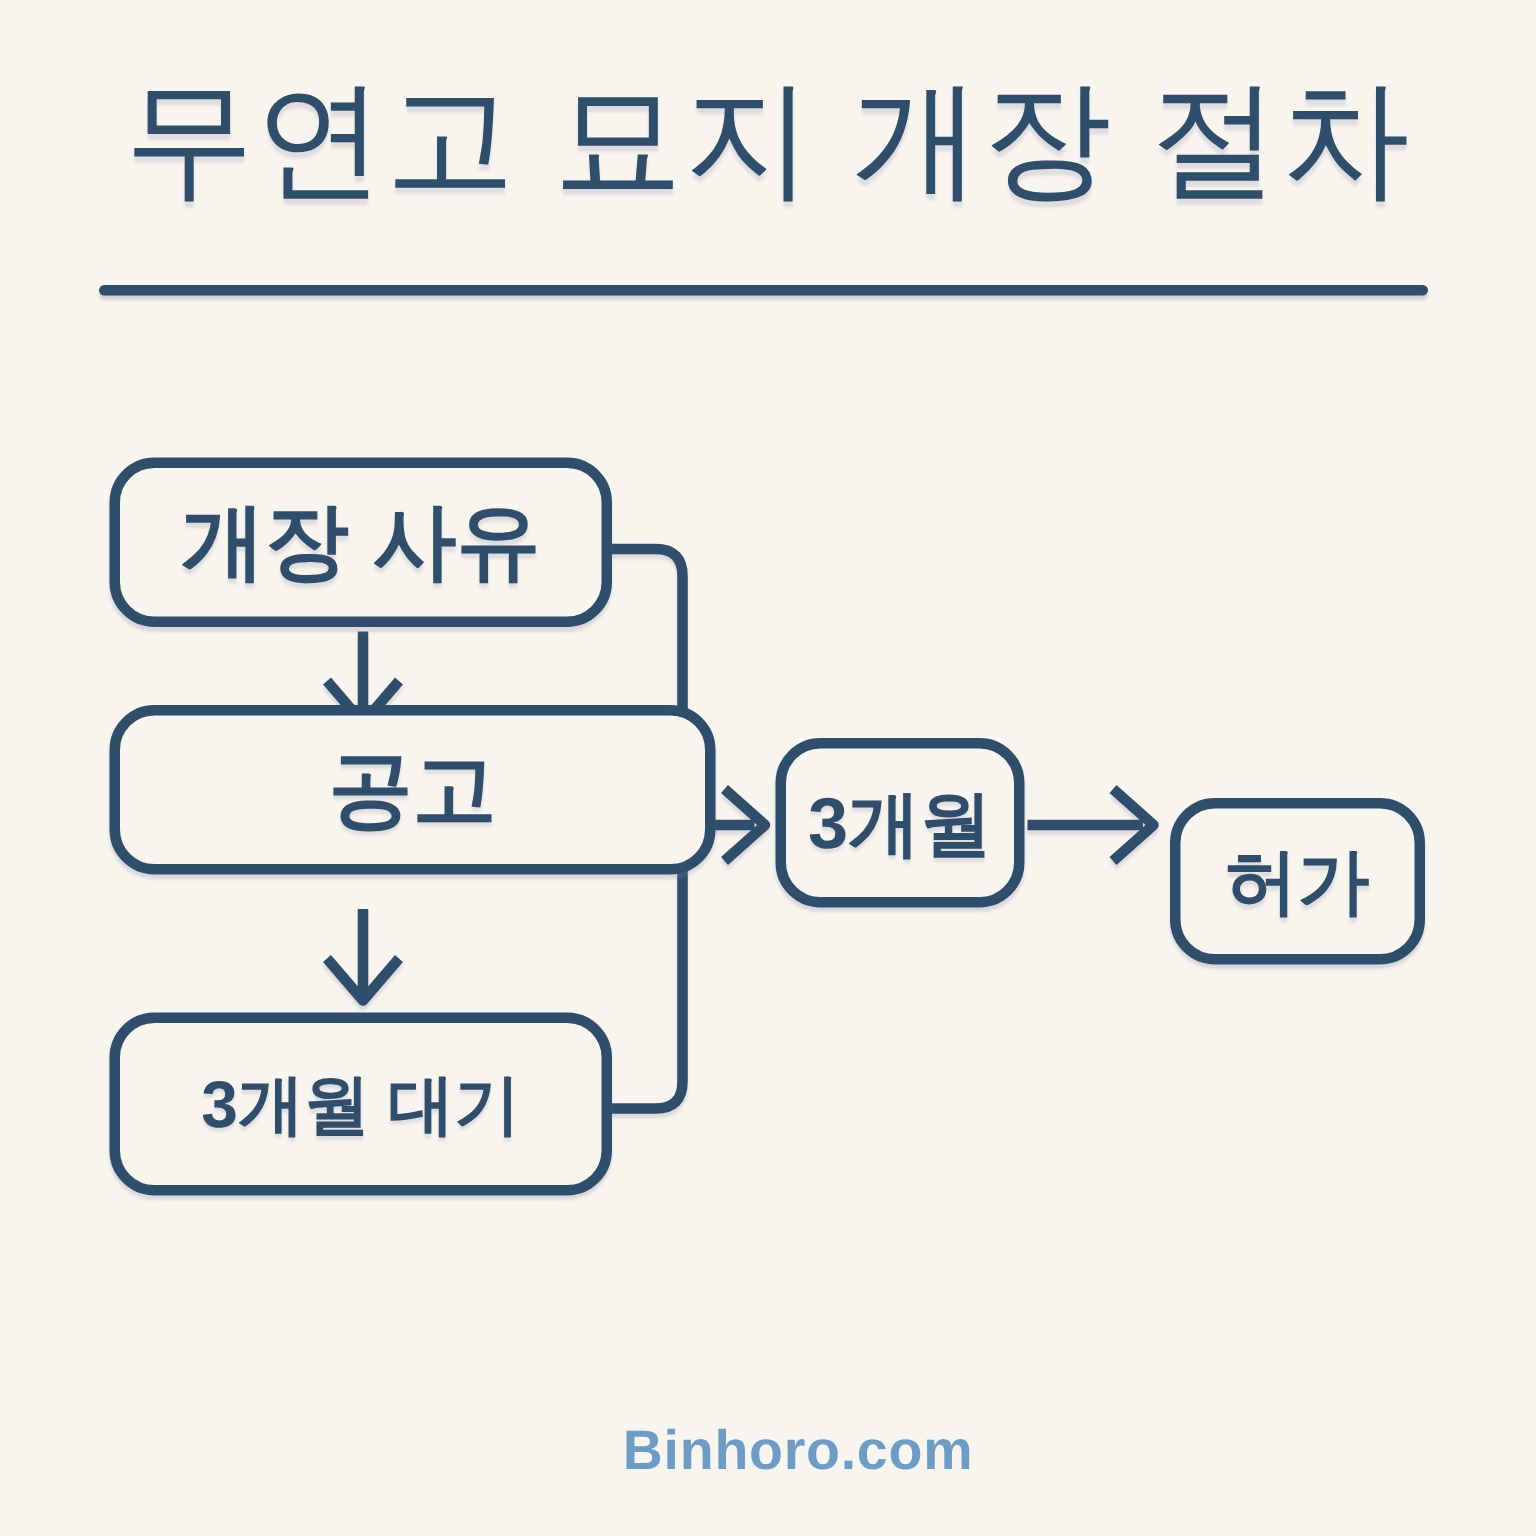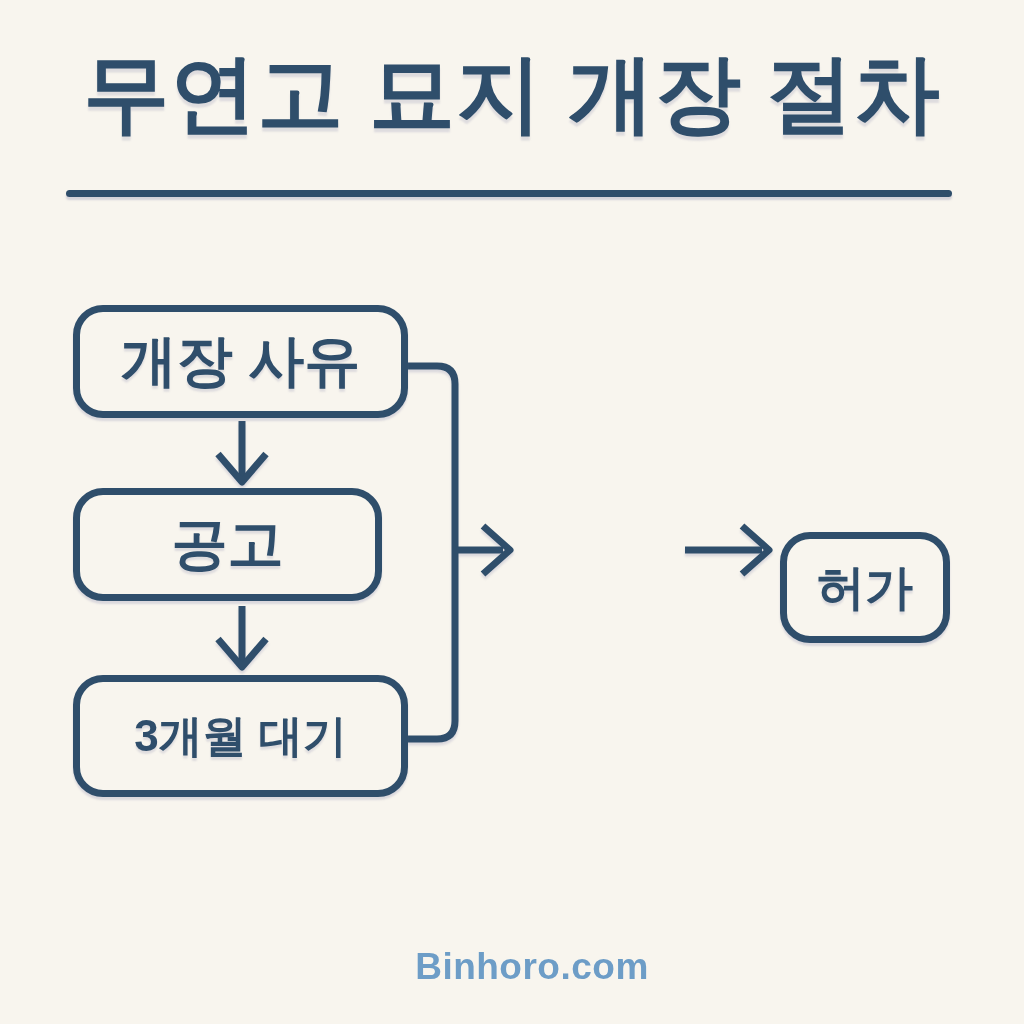--- a/index.html
+++ b/index.html
@@ -19,21 +19,21 @@
   }
   .title {
     position: absolute;
     left: 0;
     top: 48px;
     width: 100%;
     margin: 0;
     text-align: center;
     font-size: 86px;
     line-height: 1.05;
-    font-weight: 700;
+    font-weight: 400;
     letter-spacing: 1px;
     color: #2f4e6b;
     text-shadow: 0 4px 2px rgba(130,130,170,0.22);
     white-space: nowrap;
   }
   .title-underline {
     position: absolute;
     left: 66px;
     top: 190px;
     width: 886px;
@@ -59,21 +59,21 @@
     display: flex;
     align-items: center;
     justify-content: center;
     font-weight: 800;
     color: #2f4e6b;
     text-shadow: 0 3px 2px rgba(130,130,170,0.22);
     box-shadow: 0 3px 2px rgba(130,130,170,0.25);
     white-space: nowrap;
   }
   .node-reason { left: 73px;  top: 305px; width: 335px; height: 113px; font-size: 56px; }
-  .node-notice { left: 73px;  top: 488px; width: 309px; height: 113px; font-size: 56px; font-family: Liberation Mono, monospace; }
+  .node-notice { left: 73px;  top: 470px; width: 404px; height: 113px; font-size: 56px; font-family: Liberation Mono, monospace; }
   .node-wait   { left: 73px;  top: 675px; width: 335px; height: 122px; font-size: 44px; }
   .node-three  { left: 517px; top: 492px; width: 166px; height: 113px; font-size: 48px; }
   .node-permit { left: 780px; top: 492px; width: 170px; height: 111px; font-size: 48px; margin-top: 40px; }
   .footer {
     position: absolute;
     left: 0;
     top: 946px;
     width: 100%;
     text-align: center;
     font-size: 37px;
@@ -121,20 +121,23 @@
   </div>
 
   <div class="node node-notice">
     <span>공고</span>
   </div>
 
   <div class="node node-wait">
     <span>3개월 대기</span>
   </div>
 
+  <div class="node node-three">
+    <span>3개월</span>
+  </div>
 
   <div class="node node-permit">
     <span>허가</span>
   </div>
 
   <div class="footer">Binhoro.com</div>
 
 </div>
 
 </body></html>

